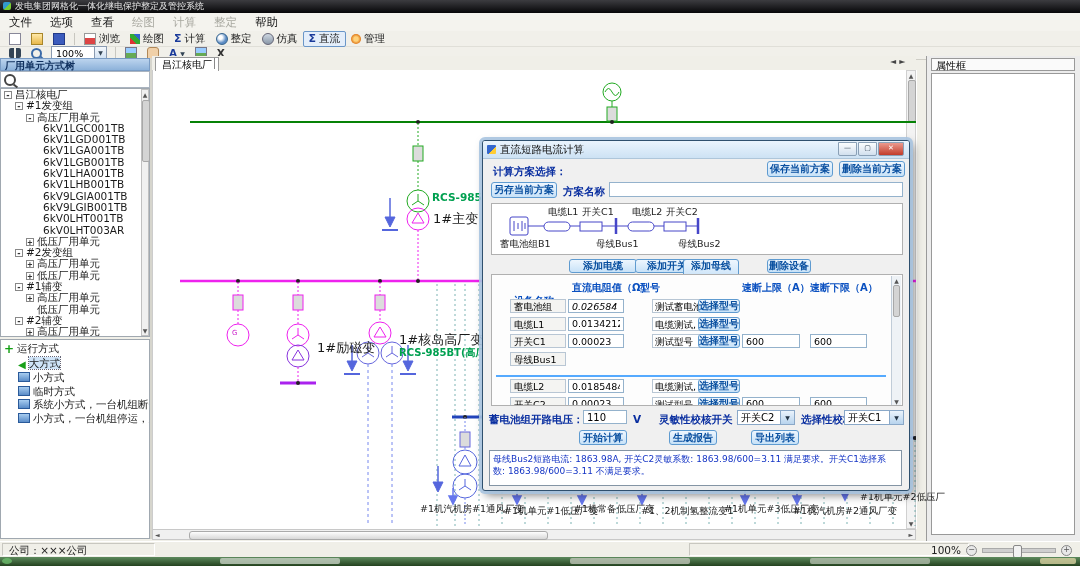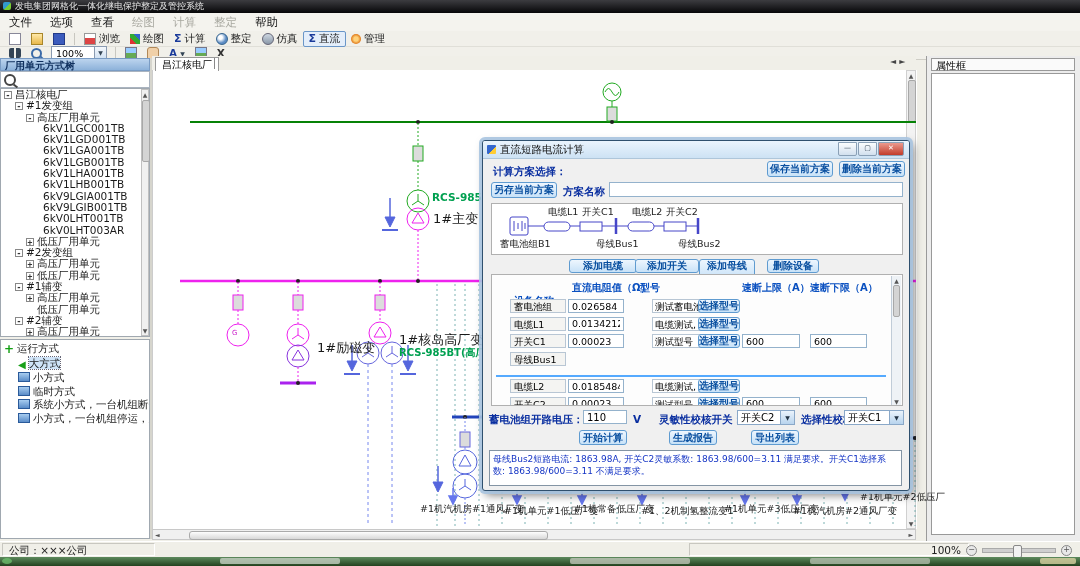--- a/index.html
+++ b/index.html
@@ -539,34 +539,34 @@
     <span class="schlbl" style="left:90px;top:2px">开关C1</span>
     <span class="schlbl" style="left:140px;top:2px">电缆L2</span>
     <span class="schlbl" style="left:174px;top:2px">开关C2</span>
     <span class="schlbl" style="left:8px;top:34px">蓄电池组B1</span>
     <span class="schlbl" style="left:104px;top:34px">母线Bus1</span>
     <span class="schlbl" style="left:186px;top:34px">母线Bus2</span>
   </div>
 
   <span class="bbtn" style="left:86px;top:118px;width:68px;height:14px;line-height:12px">添加电缆</span>
   <span class="bbtn" style="left:152px;top:118px;width:64px;height:14px;line-height:12px">添加开关</span>
-  <span class="bbtn" style="left:216px;top:118px;width:56px;height:20px;line-height:12px">添加母线</span>
-  <span class="bbtn" style="left:284px;top:118px;width:52px;height:14px;line-height:12px">删除设备</span>
+  <span class="bbtn" style="left:200px;top:118px;width:56px;height:20px;line-height:12px">添加母线</span>
+  <span class="bbtn" style="left:284px;top:118px;width:44px;height:14px;line-height:12px">删除设备</span>
 
   <div class="gbox" style="left:8px;top:133px;width:412px;height:132px;overflow:hidden;background:#fdfdfd">
     <span class="thead-span" style="left:22px;top:19px">设备名称</span>
     <span class="thead-span" style="left:80px;top:6px">直流电阻值（Ω）</span>
     <span class="thead-span" style="left:148px;top:6px">型号</span>
     <span class="thead-span" style="left:250px;top:6px">速断上限（A）</span>
     <span class="thead-span" style="left:318px;top:6px">速断下限（A）</span>
     <div style="position:absolute;left:0;top:24px;width:400px">
 
     <div class="trow" data-kind="device">
         <span class="tcell c-name">蓄电池组B1</span>
-        <input class="tcell c-r dinput" style="position: absolute;" value="0.026584">
+        <input class="tcell c-r dinput" style="position: absolute; font-style: italic;" value="0.026584">
         <span class="tcell c-model">测试蓄电池组</span>
         <span class="bbtn c-sel">选择型号</span>
 
       </div>
         <div class="trow" data-kind="device">
         <span class="tcell c-name">电缆L1</span>
         <input class="tcell c-r dinput" style="position: absolute;" value="0.0134212">
         <span class="tcell c-model">电缆测试, 89m, 1</span>
         <span class="bbtn c-sel">选择型号</span>
 

